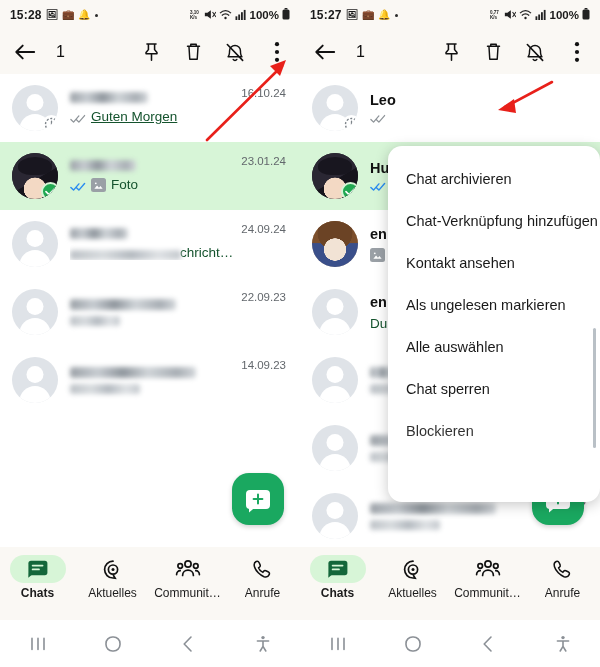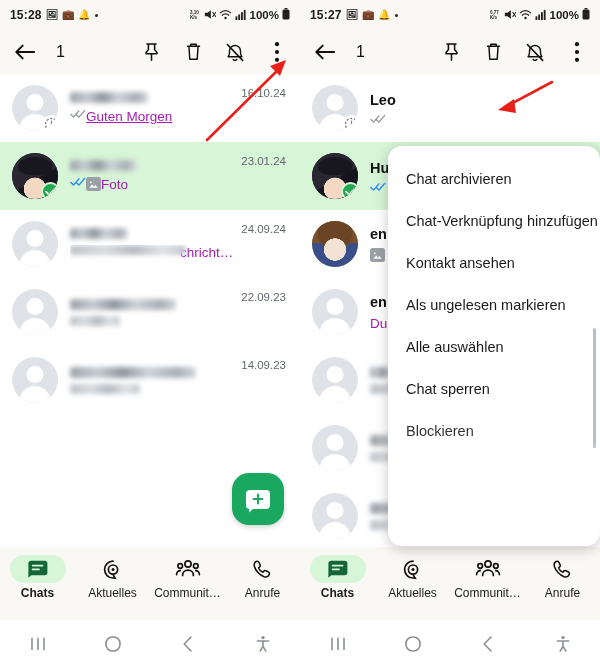--- a/index.html
+++ b/index.html
@@ -69,21 +69,21 @@
   }
   .av-badge-timer {
     position:absolute; right:-3px; bottom:-3px; width:19px;height:19px;border-radius:50%;
     background:#ffffff; display:flex;align-items:center;justify-content:center;
   }
   .rowmid { flex:1; margin-left:12px; min-width:0; display:flex; flex-direction:column; gap:6px; justify-content:center; }
   .blur { border-radius:3px; }
   .blur.name { height:11px; background:linear-gradient(90deg,#9aa0a6,#c7ccd1 22%,#8f969d 42%,#cfd4d8 62%,#a8aeb4 85%,#d3d7db); filter:blur(2.6px); }
   .blur.msg  { height:10px; background:linear-gradient(90deg,#bcc1c6,#d8dcdf 30%,#b4bac0 55%,#dfe2e5 80%,#c3c8cd); filter:blur(2.8px); }
   .rowname { font-size:14.5px; color:#111; font-weight:600; white-space:nowrap; overflow:hidden; }
-  .rowmsg { font-size:13.5px; color:#a21caf; display:flex; align-items:flex-start; white-space:nowrap; overflow:hidden; }
+  .rowmsg { font-size:13.5px; color:#14532d; display:flex; align-items:flex-end; gap:5px; white-space:nowrap; overflow:hidden; }
   .ticks { display:inline-flex; flex:none; }
   .ticks.blue svg path { stroke:#2a8cf0; }
   .ticks.grey svg path { stroke:#8d9398; }
   .photo-chip { width:15px;height:14px;border-radius:2.5px;background:#9aa0a6;display:inline-flex;align-items:center;justify-content:center;flex:none; }
   .rowright { margin-left:8px; display:flex; flex-direction:column; align-items:flex-end; align-self:flex-start; padding-top:13px; flex:none; }
   .rowdate { font-size:11.5px; color:#62676c; white-space:nowrap; }
 
   .fab {
     position:absolute; right:16px; bottom:52px; width:52px;height:52px;border-radius:17px;
     background:#1aa860; display:flex; align-items:center; justify-content:center;
@@ -108,21 +108,21 @@
   .navitem.active .navlabel { font-weight:bold; }
 
   .sysnav { position:absolute; left:0; bottom:0; width:300px; height:47px; background:#ffffff;
      display:flex; align-items:center; }
   .sysbtn { flex:1; display:flex; align-items:center; justify-content:center; color:#8b9096; }
 
   
   .menu {
     position:absolute; left:88px; top:72px; width:212px; background:#ffffff;
     border-radius:14px; box-shadow:0 3px 14px rgba(0,0,0,.22); padding:12px 0 0 0;
-    height:400px; overflow:hidden; z-index:20;
+    height:356px; overflow:hidden; z-index:20;
   }
   .menuitem { padding:13px 18px; font-size:14.5px; color:#1a1a1a; white-space:nowrap; }
   .menuitem.cut { opacity:.9; }
 
   
   .arrow { position:absolute; z-index:40; pointer-events:none; }
 </style>
 </head>
 <body>
 

